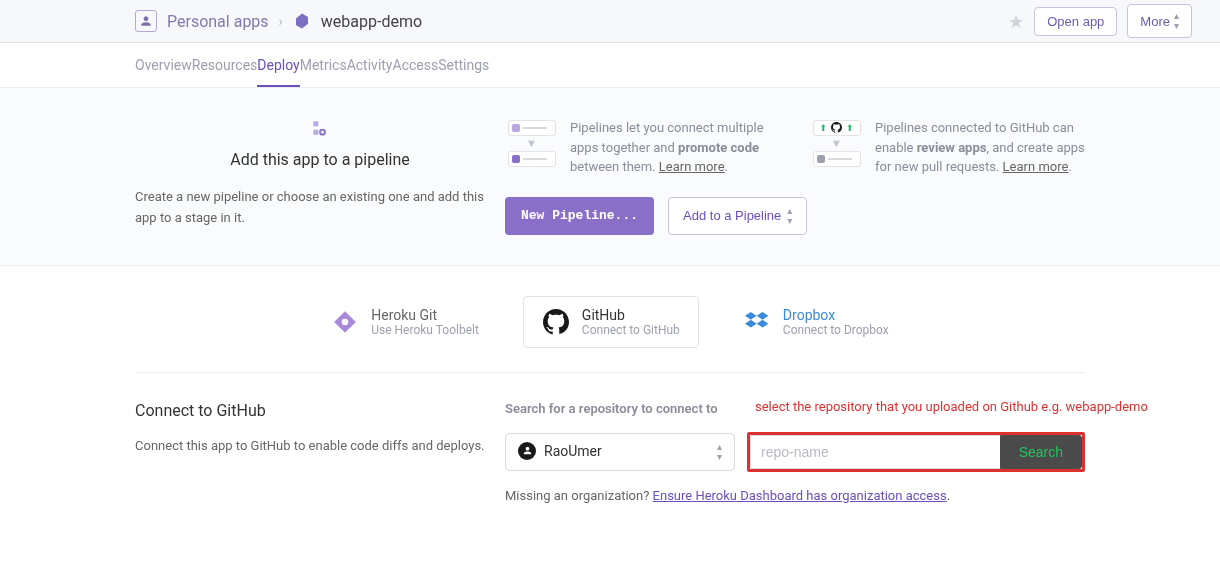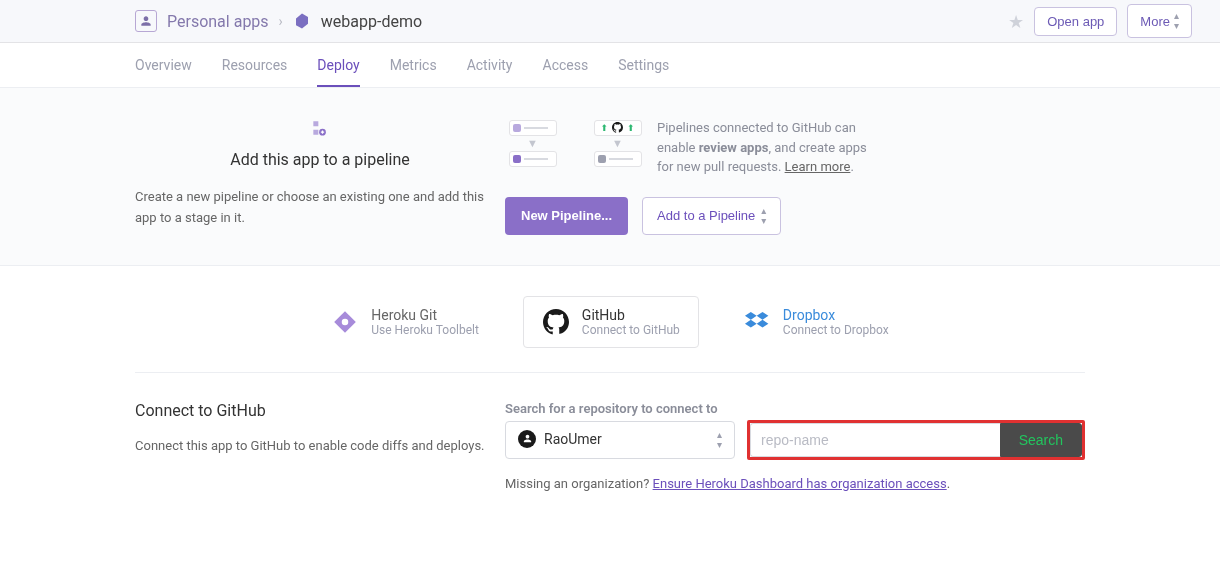--- a/index.html
+++ b/index.html
@@ -43,21 +43,21 @@
   .btn-outline {
     border:1px solid #c9c2e0; background:#fff; color:#6c5ab5;
     padding:6px 12px; border-radius:4px; font-size:13px; cursor:pointer;
     display:inline-flex; align-items:center; gap:4px;
   }
 
   
   .tabbar {
     border-bottom:1px solid #eceef2;
     padding: 0 135px;
-    display:flex; gap:30px;
+    display:flex; 
     height:45px; align-items:center;
   }
   .tab { color:#9da0af; font-size:14px; padding:12px 0; cursor:pointer; }
   .tab.active { color:#6b4fbb; border-bottom:2px solid #6b4fbb; margin-bottom:-1px; }
 
   
   .section {
     padding: 30px 135px 30px 135px;
   }
   .pipeline-section {
@@ -85,21 +85,21 @@
   }
   .mini-dot { width:8px;height:8px;border-radius:2px; }
   .mini-line { width:24px;height:2px;background:#d8dae0; }
   .down-arr { color:#c3c6cf; font-size:11px; line-height:1;}
   .pipeline-col .txt { font-size:13px; color:#8a8d99; line-height:1.5; max-width:210px; }
   .pipeline-col .txt b { color:#8a8d99; }
   .pipeline-col .txt a { color:#666; text-decoration:underline; }
   .pipeline-buttons { display:flex; gap:14px; }
   .btn-primary {
     background:#8a6fc8; color:#fff; border:none; padding:8px 16px; border-radius:4px;
-    font-size:13px; font-weight:600; cursor:pointer;
+    font-size:13px; font-weight:600; cursor:pointer;font-family:Liberation Mono, monospace;
   }
   .btn-secondary {
     background:#fff; color:#6b4fbb; border:1px solid #c9c2e0; padding:8px 14px; border-radius:4px;
     font-size:13px; cursor:pointer; display:inline-flex; align-items:center; gap:6px;
   }
 
   
   .deploy-method-section {
     display:flex; padding:30px 135px 24px 135px;
   }
@@ -119,21 +119,21 @@
   .divider { border-top:1px solid #eceef2; margin: 0 135px; }
 
   
   .connect-section {
     display:flex; padding:28px 135px 10px 135px;
   }
   .connect-left { width:370px; }
   .connect-left h3 { font-size:16px; font-weight:400; color:#333; margin-bottom:16px;}
   .connect-left .desc { color:#666; font-size:13px; line-height:1.6; }
   .connect-right { flex:1; position:relative; }
-  .connect-right .search-label { font-size:13px; color:#8a8d99; font-weight:600; margin-bottom:4px; display:block;}
+  .connect-right .search-label { font-size:13px; color:#8a8d99; font-weight:600; margin-bottom:16px; display:block;}
   .search-row { display:flex; gap:0; align-items:center; }
   .owner-select {
     border:1px solid #d8dae0; background:#fff; padding:8px 12px; border-radius:4px;
     display:flex; align-items:flex-start; gap:10px; min-width:230px; justify-content:space-between;
     cursor:pointer; font-size:14px;
   }
   .owner-select .left { display:flex; align-items:center; gap:8px; }
   .owner-av { width:18px;height:18px;border-radius:50%;background:#1a1a1a;display:flex;align-items:center;justify-content:center;color:#fff;font-size:10px;}
   .updown { color:#9da0af; font-size:10px; line-height:1; display:flex; flex-direction:column;}
   .repo-box {
@@ -219,20 +219,23 @@
         <div class="pic">
           <div class="mini-card">
               <span class="mini-dot" style="background:#b8a9de"></span>
               <span class="mini-line"></span>
             </div>
           <span class="down-arr">▼</span>
           <div class="mini-card">
               <span class="mini-dot" style="background:#8a6fc8"></span>
               <span class="mini-line"></span>
             </div>
+        </div>
+        <div class="txt">
+          <span>Pipelines let you connect multiple apps together and </span><b>promote code</b><span> between them. </span><a href="#">Learn more</a>.
         </div>
       </div>
       <div class="pipeline-col">
         <div class="pic">
           <div class="mini-card" style="justify-content:center;gap:4px;padding:0;">
             <span style="color:#2eb872;font-size:9px;">⬆</span>
             <span>
               <svg width="11" height="11" viewBox="0 0 16 16" fill="#1a1a1a">
                   <path d="M8 0C3.6 0 0 3.6 0 8c0 3.5 2.3 6.5 5.5 7.6.4.1.5-.2.5-.4v-1.4c-2.2.5-2.7-1.1-2.7-1.1-.4-.9-.9-1.2-.9-1.2-.7-.5.1-.5.1-.5.8.1 1.2.8 1.2.8.7 1.2 1.9.9 2.3.7.1-.5.3-.9.5-1.1-1.8-.2-3.6-.9-3.6-4 0-.9.3-1.6.8-2.2-.1-.2-.4-1 .1-2.1 0 0 .7-.2 2.2.8.6-.2 1.3-.3 2-.3s1.4.1 2 .3c1.5-1 2.2-.8 2.2-.8.4 1.1.2 1.9.1 2.1.5.6.8 1.3.8 2.2 0 3.1-1.9 3.8-3.6 4 .3.2.5.7.5 1.4v2.1c0 .2.1.5.5.4C13.7 14.5 16 11.5 16 8c0-4.4-3.6-8-8-8z"></path>
                 </svg>
@@ -303,20 +306,21 @@
 </div>
 
 <div class="divider"></div>
 
 <div class="connect-section">
   <div class="connect-left">
     <h3>Connect to GitHub</h3>
     <div class="desc">Connect this app to GitHub to enable code diffs and deploys.</div>
   </div>
   <div class="connect-right">
+    <div class="annotation">select the repository that you uploaded on Github e.g. webapp-demo</div>
     <span class="search-label">Search for a repository to connect to</span>
     <div class="search-row">
       <div class="owner-select">
         <span class="left">
           <span class="owner-av">
             <svg width="11" height="11" viewBox="0 0 24 24" fill="#fff">
                 <path d="M12 12c2.2 0 4-1.8 4-4s-1.8-4-4-4-4 1.8-4 4 1.8 4 4 4zm0 2c-2.7 0-8 1.3-8 4v2h16v-2c0-2.7-5.3-4-8-4z"></path>
               </svg>
           </span>
           <span>RaoUmer</span>

